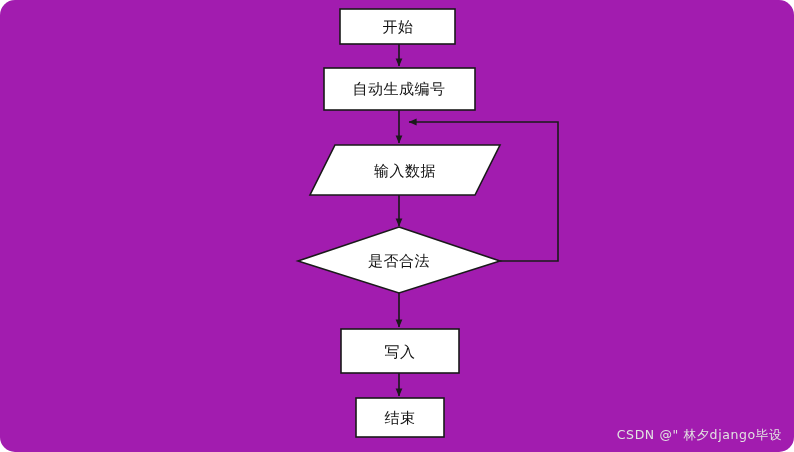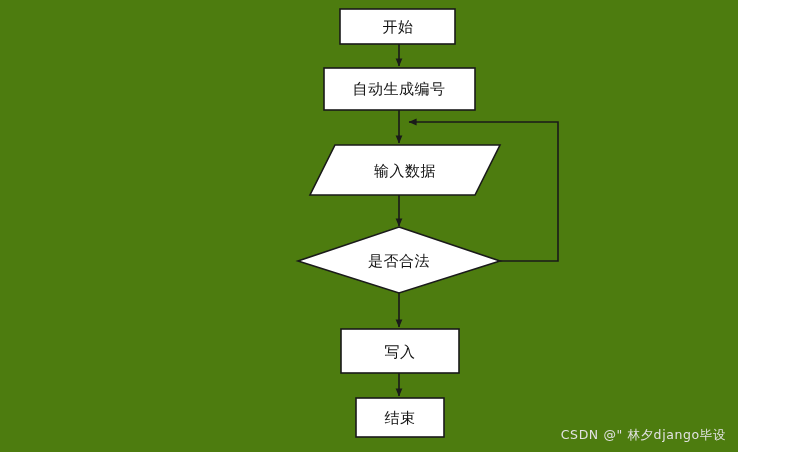--- a/index.html
+++ b/index.html
@@ -6,24 +6,25 @@
   html, body {
     margin: 0;
     padding: 0;
     background: #ffffff;
   }
   body {
     font-family: "DejaVu Sans", "Liberation Sans", sans-serif;
   }
   #canvas {
     position: relative;
-    width: 738px;
+    width: 794px;
     height: 452px;
-    background: #4d7c0f;
+    background: #a21caf;
     overflow: hidden;
+    border-radius: 15px;
   }
   #flow-svg {
     position: absolute;
     top: 0;
     left: 0;
     width: 794px;
     height: 452px;
   }
   .node-shape {
     fill: #ffffff;

